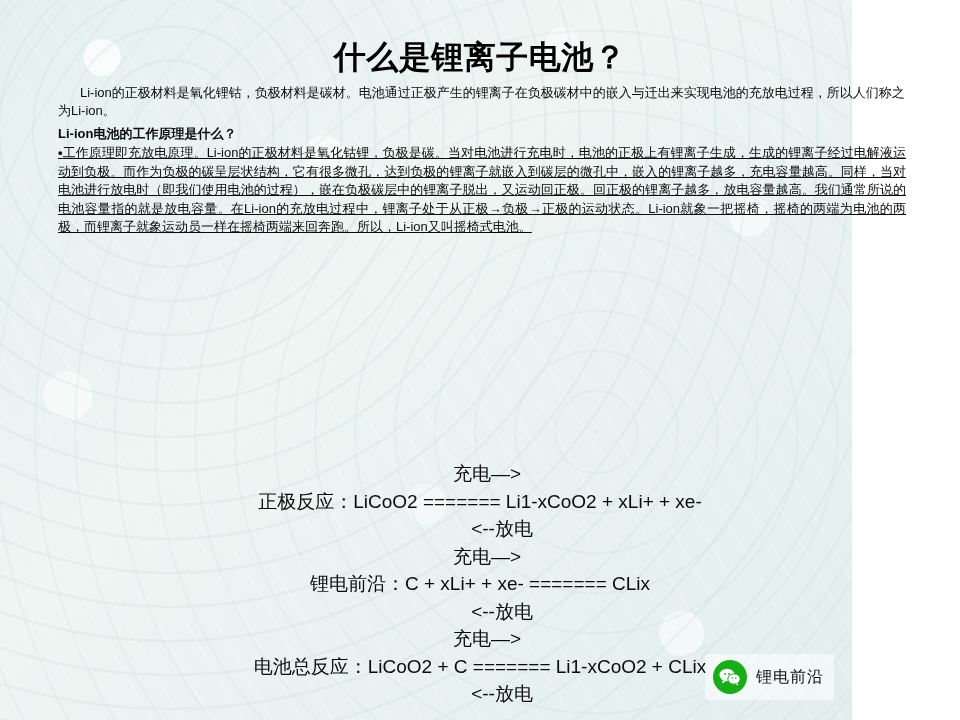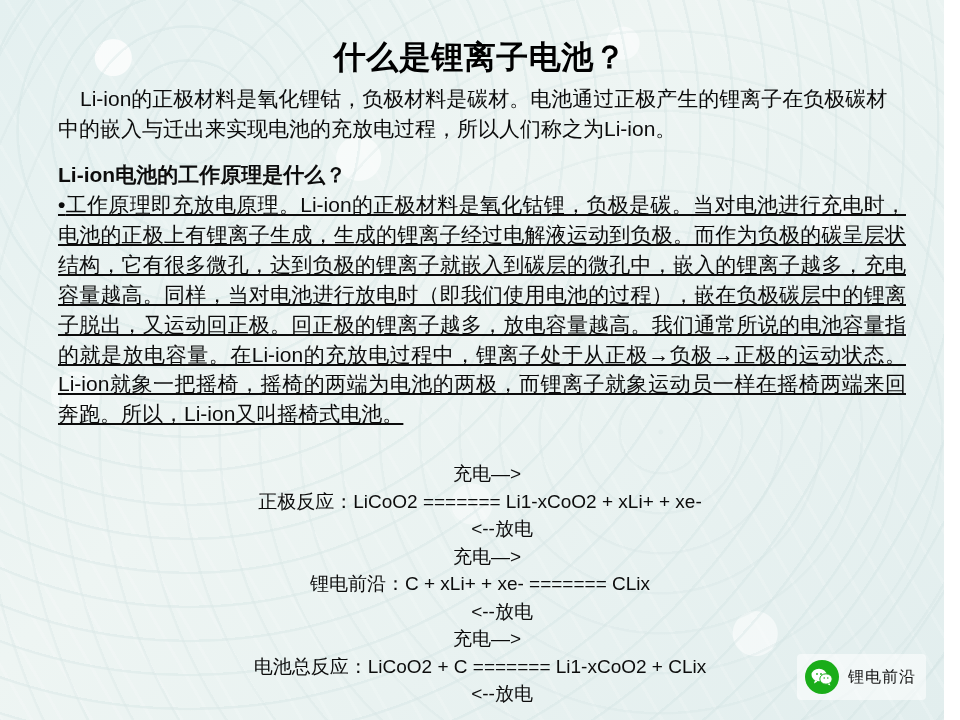--- a/index.html
+++ b/index.html
@@ -7,21 +7,21 @@
     padding: 0;
   }
   body {
     width: 960px;
     height: 720px;
     overflow: hidden;
     font-family: "Liberation Sans", sans-serif;
   }
   .slide {
     position: relative;
-    width: 944px;
+    width: 852px;
     height: 720px;
     background-color: #e8f2f2;
     background-image:
       radial-gradient(circle at 12% 8%, rgba(255,255,255,0.75) 0 18px, rgba(0,0,0,0) 19px),
       radial-gradient(circle at 38% 22%, rgba(255,255,255,0.6) 0 22px, rgba(0,0,0,0) 23px),
       radial-gradient(circle at 66% 6%, rgba(255,255,255,0.55) 0 16px, rgba(0,0,0,0) 17px),
       radial-gradient(circle at 88% 30%, rgba(255,255,255,0.6) 0 20px, rgba(0,0,0,0) 21px),
       radial-gradient(circle at 8% 55%, rgba(255,255,255,0.5) 0 24px, rgba(0,0,0,0) 25px),
       radial-gradient(circle at 50% 70%, rgba(255,255,255,0.45) 0 20px, rgba(0,0,0,0) 21px),
       radial-gradient(circle at 80% 88%, rgba(255,255,255,0.55) 0 22px, rgba(0,0,0,0) 23px),
@@ -48,31 +48,31 @@
     font-size: 32px;
     font-weight: bold;
     color: #000000;
     letter-spacing: 0.5px;
   }
   .body-text {
     position: absolute;
     top: 84px;
     left: 58px;
     width: 848px;
-    font-size: 21px;
+    font-size: 13px;
     line-height: 1.42;
     color: #0c0c0c;
   }
   .para-intro {
     text-indent: 22px;
     margin: 0 0 2px 0;
   }
   .subhead {
     font-weight: bold;
-    margin: 16px 0 1px 0;
+    margin: 4px 0 1px 0;
   }
   .bullet-para {
     margin: 0;
     text-align: justify;
     text-decoration: underline;
   }
   .bullet-dot {
     font-weight: bold;
   }
   .equations {

